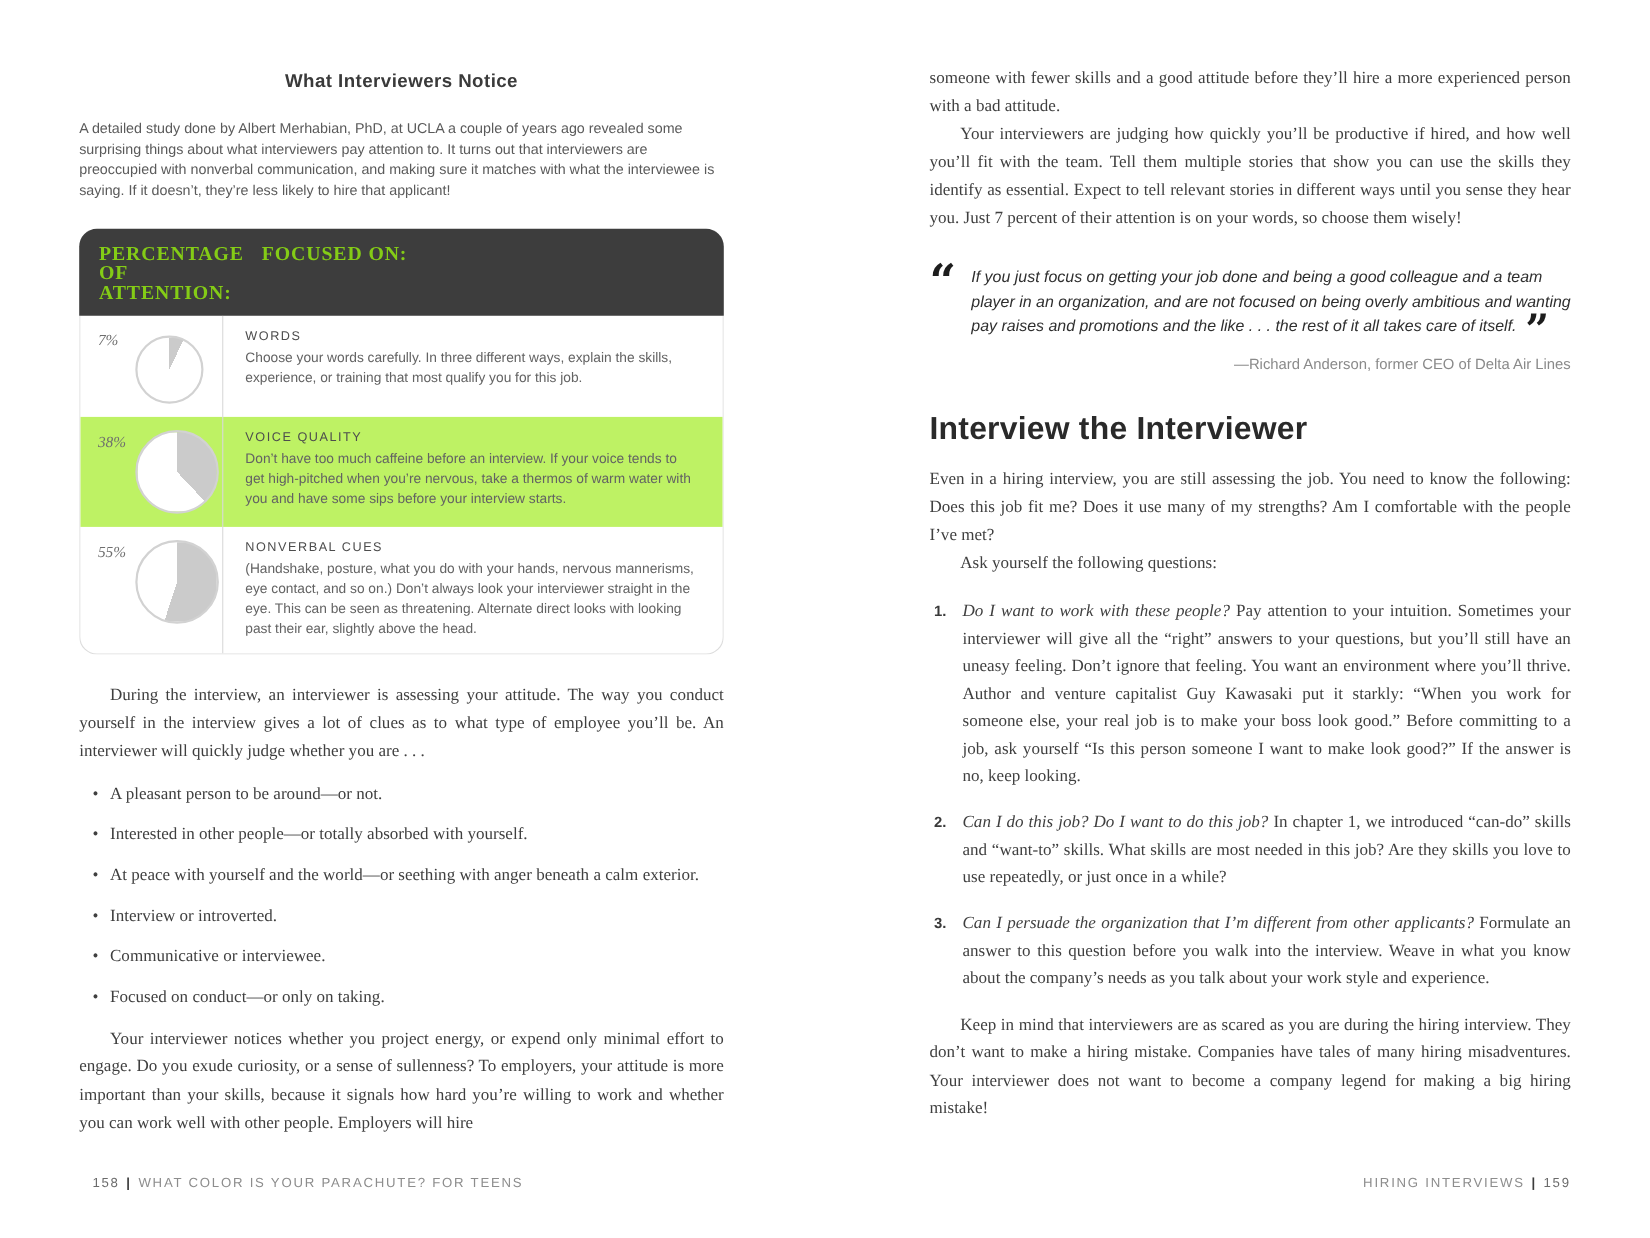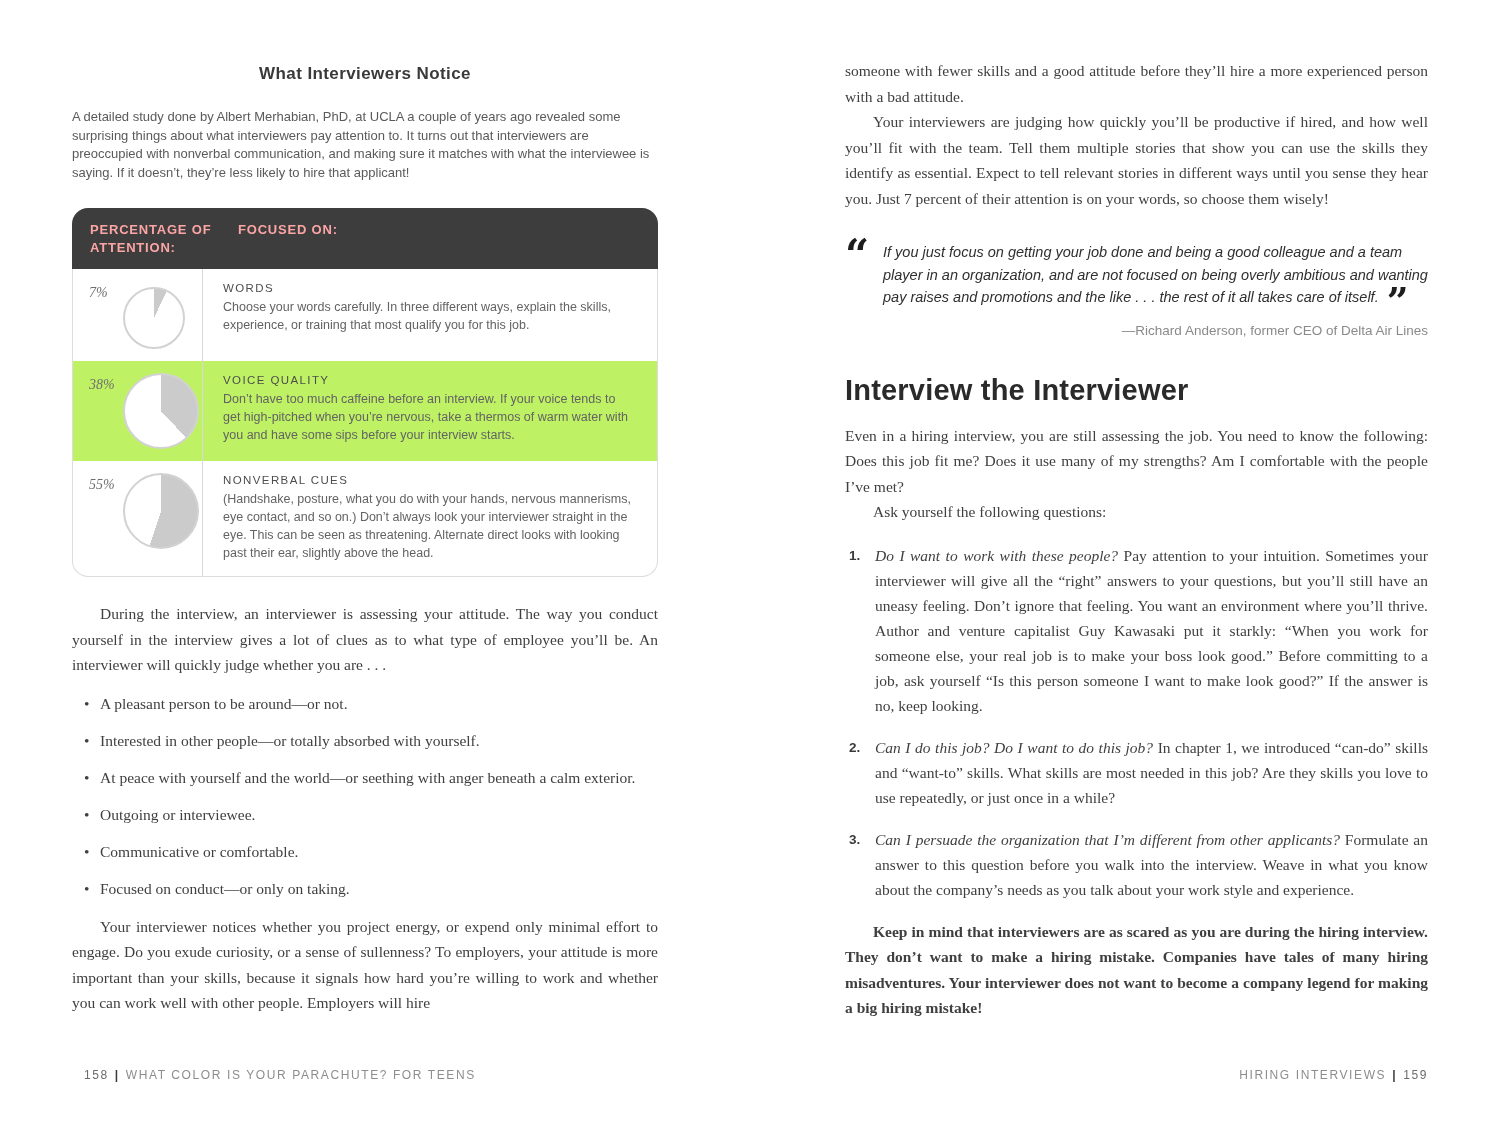--- a/index.html
+++ b/index.html
@@ -27,22 +27,22 @@
   }
 
   .att-table{border-radius:16px;}
   .att-header{
     display:flex;background:#3d3d3d;border-radius:16px 16px 0 0;
     padding:13px 0 12px 0;
   }
   .att-header .c1{width:130px;padding-left:18px;}
   .att-header .c2{flex:1;padding-left:18px;}
   .att-header span{
-    font-family:Liberation Sans, sans-serif;font-weight:bold;
-    font-size:13px;line-height:18px;letter-spacing:.8px;color:#fca5a5;
+    font-family:Liberation Serif, serif;font-weight:bold;
+    font-size:18px;line-height:18px;letter-spacing:.8px;color:#84cc16;
     display:block;
   }
   .att-body{
     border:1px solid #dcdcdc;border-top:none;
     border-radius:0 0 16px 16px;overflow:hidden;
   }
   .att-row{display:flex;}
   .att-row.alt{background:#bef264;}
   .att-row .cell-pct{
     width:130px;flex:0 0 130px;box-sizing:border-box;
@@ -126,21 +126,21 @@
   }
   .q-list{margin:18px 0 0 0;padding:0;}
   .q-item{display:flex;margin:0 0 17px 0;}
   .q-num{
     flex:0 0 26px;margin-left:4px;
     font-family:"Liberation Sans", sans-serif;font-weight:bold;
     font-size:13.5px;line-height:25px;color:#3a3a3a;
   }
   .q-text{flex:1;font-size:15.5px;line-height:25px;text-align:justify;margin:0;}
   .q-lead{font-style:italic;}
-  .rp-para-last{margin-top:6px;font-weight:bold;}
+  .rp-para-last{margin-top:6px;}
 </style>
 </head>
 <body>
 
 <div class="page page-left">
 
   <h2 class="lp-heading">What Interviewers Notice</h2>
 
   <p class="lp-intro">A detailed study done by Albert Merhabian, PhD, at UCLA a couple of years ago revealed some surprising things about what interviewers pay attention to. It turns out that interviewers are preoccupied with nonverbal communication, and making sure it matches with what the interviewee is saying. If it doesn’t, they’re less likely to hire that applicant!</p>
 
@@ -190,22 +190,22 @@
 
     </div>
   </div>
 
   <p class="body-para indent lp-para1">During the interview, an interviewer is assessing your attitude. The way you conduct yourself in the interview gives a lot of clues as to what type of employee you’ll be. An interviewer will quickly judge whether you are . . .</p>
 
   <ul class="bullet-list">
     <li>A pleasant person to be around—or not.</li>
     <li>Interested in other people—or totally absorbed with yourself.</li>
     <li>At peace with yourself and the world—or seething with anger beneath a calm exterior.</li>
-    <li>Outgoing or interviewee.</li>
-    <li>Communicative or comfortable.</li>
+    <li>Interview or introverted.</li>
+    <li>Communicative or interviewee.</li>
     <li>Focused on conduct—or only on taking.</li>
   </ul>
 
   <p class="body-para indent lp-para2">Your interviewer notices whether you project energy, or expend only minimal effort to engage. Do you exude curiosity, or a sense of sullenness? To employers, your attitude is more important than your skills, because it signals how hard you’re willing to work and whether you can work well with other people. Employers will hire</p>
 
 </div>
 
 <div class="footer footer-left">
   <span class="pg">158</span><span class="sep">|</span><span>WHAT COLOR IS YOUR PARACHUTE? FOR TEENS</span>
 </div>

